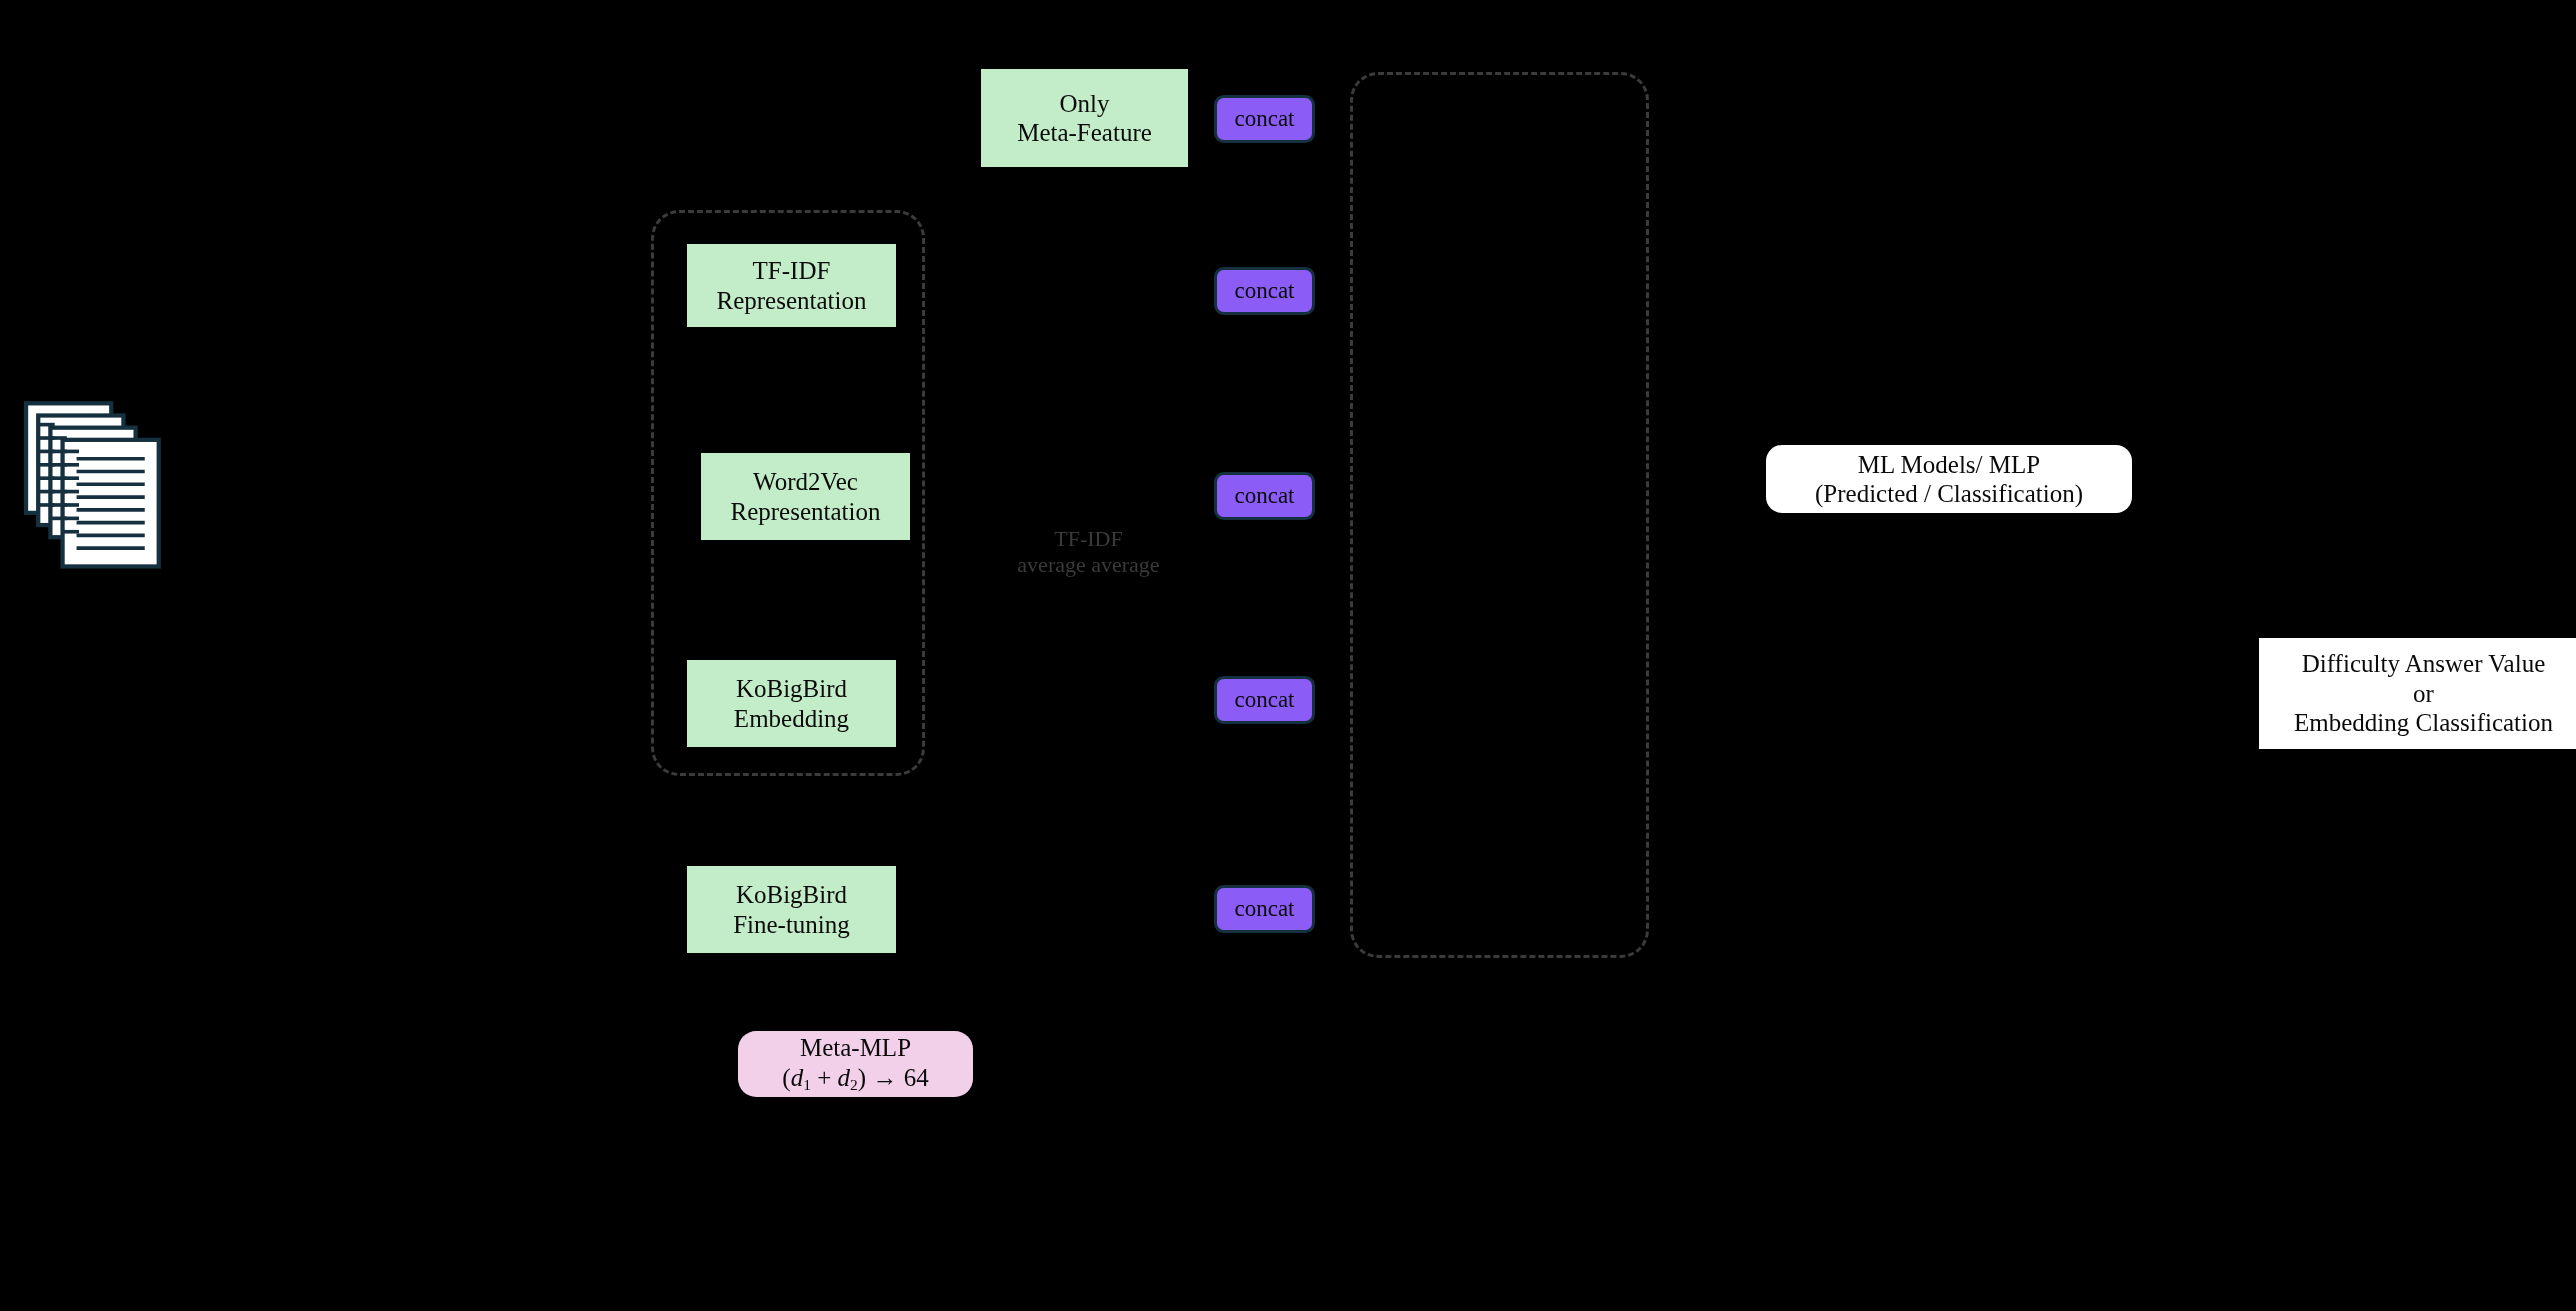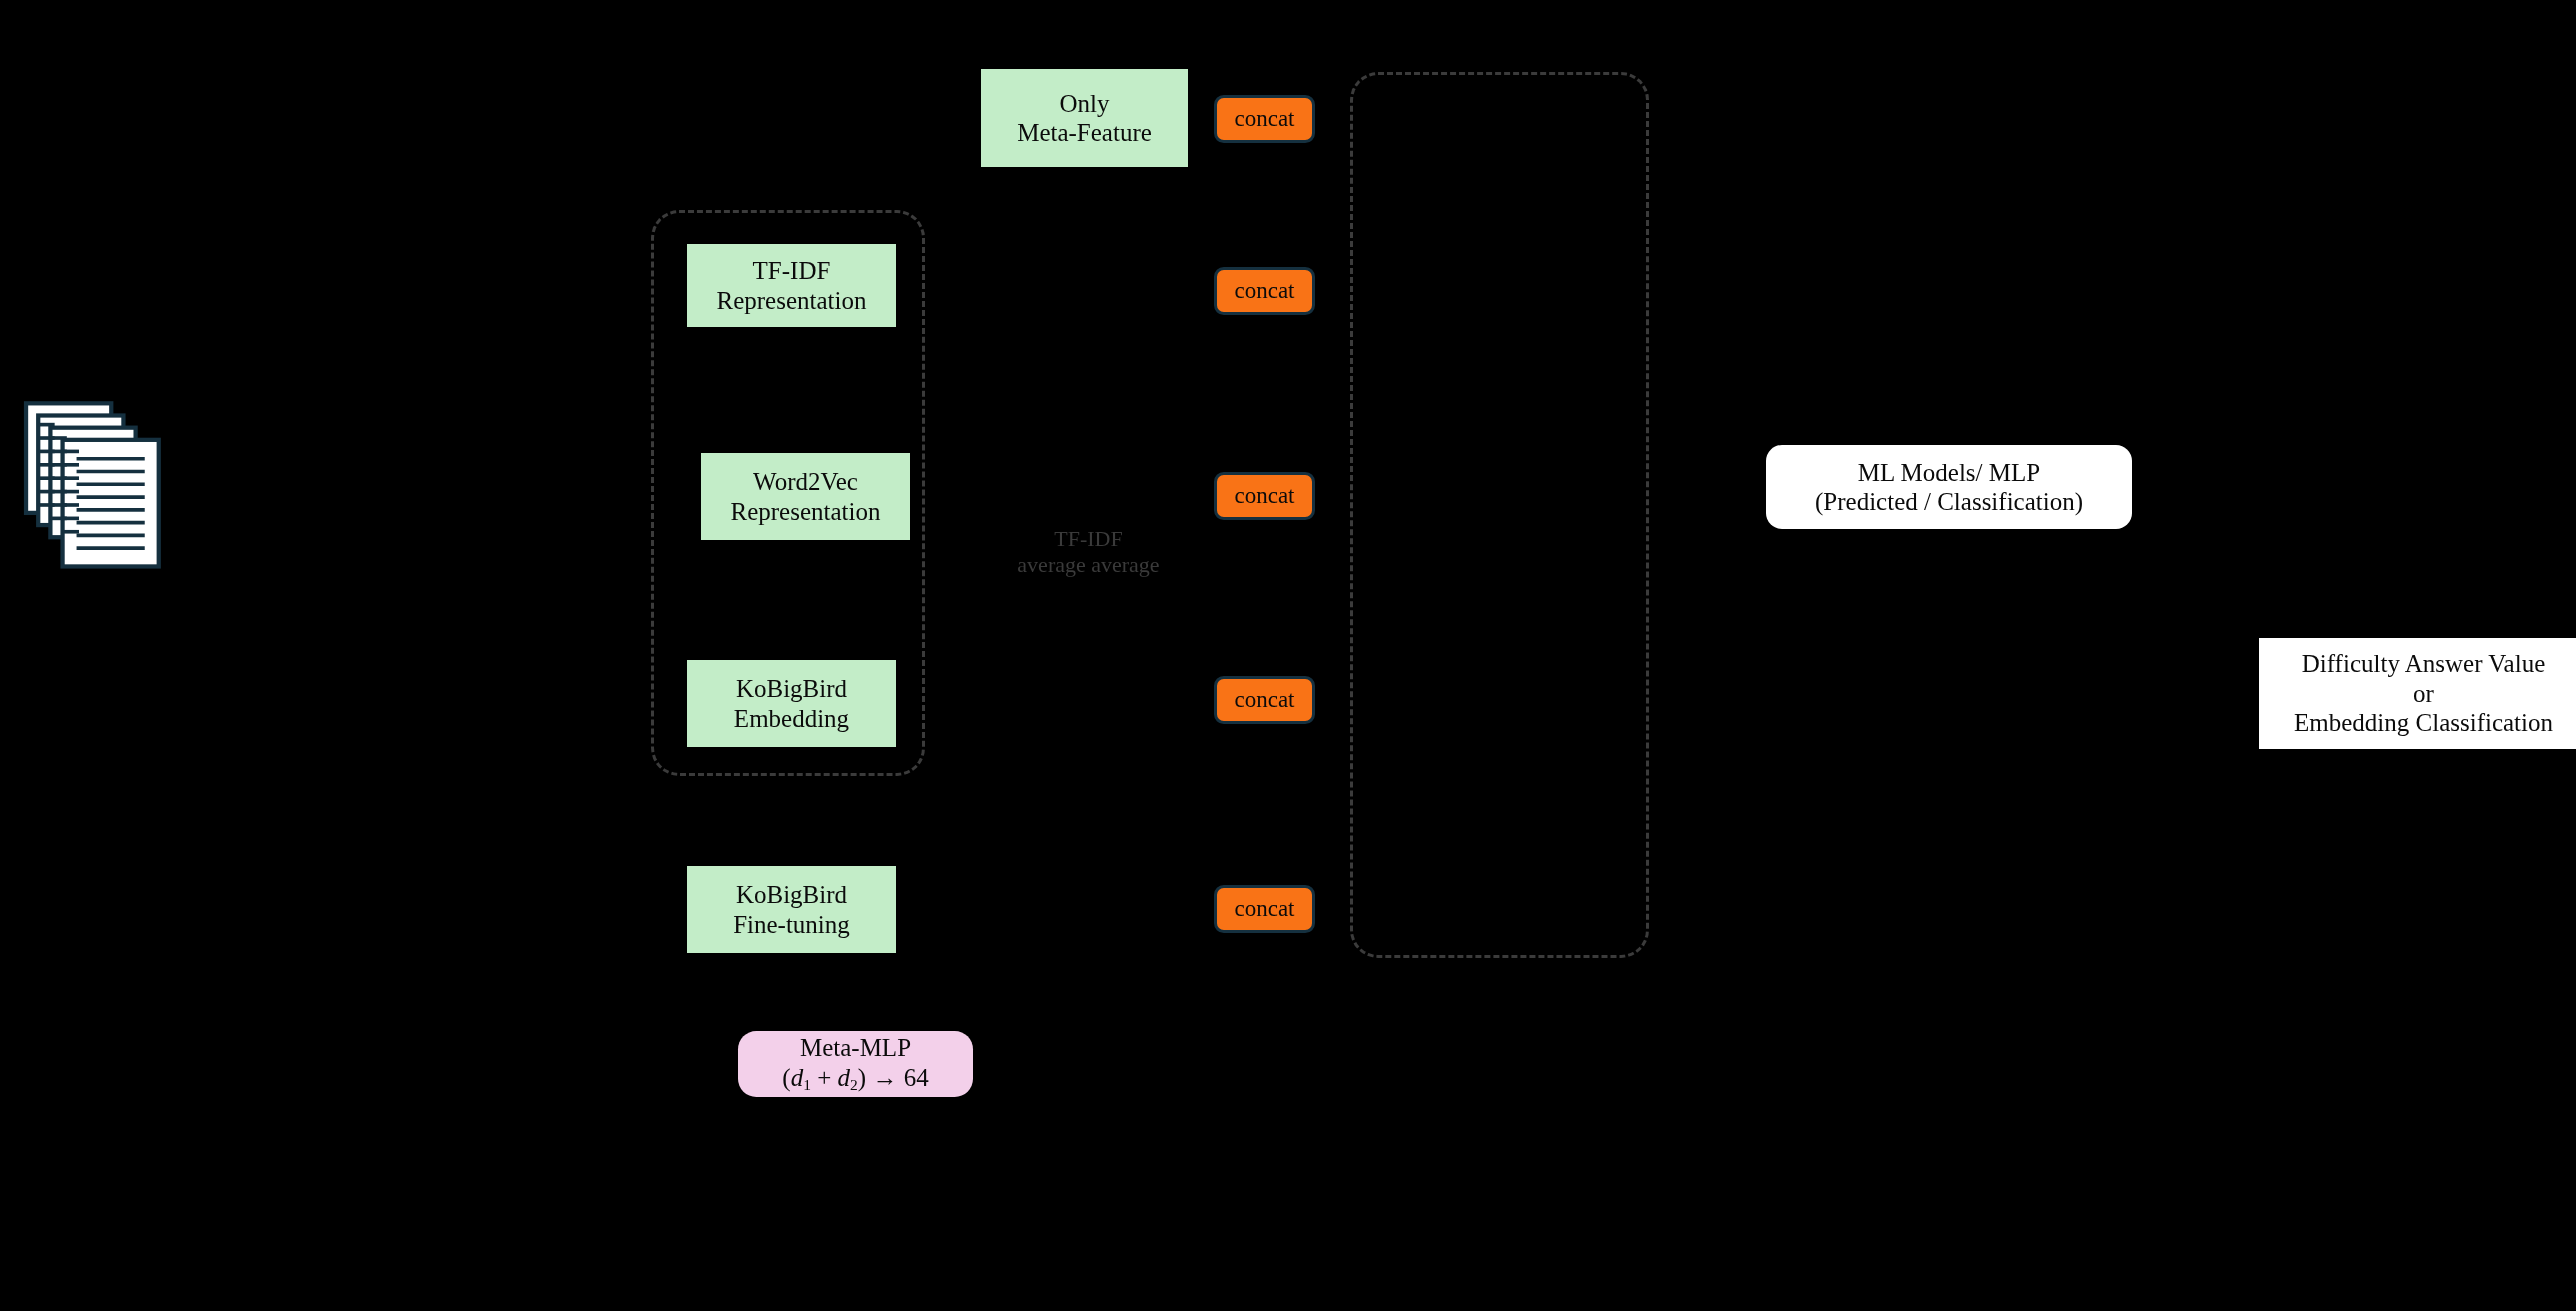--- a/index.html
+++ b/index.html
@@ -33,21 +33,21 @@
 
   
   .green-box {
     background: #c3edc8;
     border: none;
     font-size: 25px;
   }
 
   
   .concat-box {
-    background: #f97316;
+    background: #8b5cf6;
     border: 3px solid #15303f;
     border-radius: 9.8px;
     font-size: 23px;
     color: #0b0b0b;
   }
 
   
   .pink-box {
     background: #f3d0ea;
     border: none;
@@ -197,21 +197,21 @@
   <div class="annot" style="left:988px; top:526px; width:201px;">
     <span class="line-row">TF-IDF</span>
     <span class="line-row">average average</span>
   </div>
 
   <div class="node pink-box" style="left:738px; top:1031px; width:235px; height:66px;">
     <span class="line-row">Meta-MLP</span>
     <span class="line-row math"><span class="op">(</span><span>d</span><sub>1</sub> <span class="op">+</span> <span>d</span><sub>2</sub><span class="op">)</span> <span class="op">→</span> <span class="op">64</span></span>
   </div>
 
-  <div class="node white-box-round" style="left:1766px; top:445px; width:366px; height:84px;">
+  <div class="node white-box-round" style="left:1766px; top:445px; width:366px; height:68px;">
     <span class="line-row">ML Models/ MLP</span>
     <span class="line-row">(Predicted / Classification)</span>
   </div>
 
   <div class="node white-box-square" style="left:2259px; top:638px; width:329px; height:111px;">
     <span class="line-row">Difficulty Answer Value</span>
     <span class="line-row">or</span>
     <span class="line-row">Embedding Classification</span>
   </div>
 

